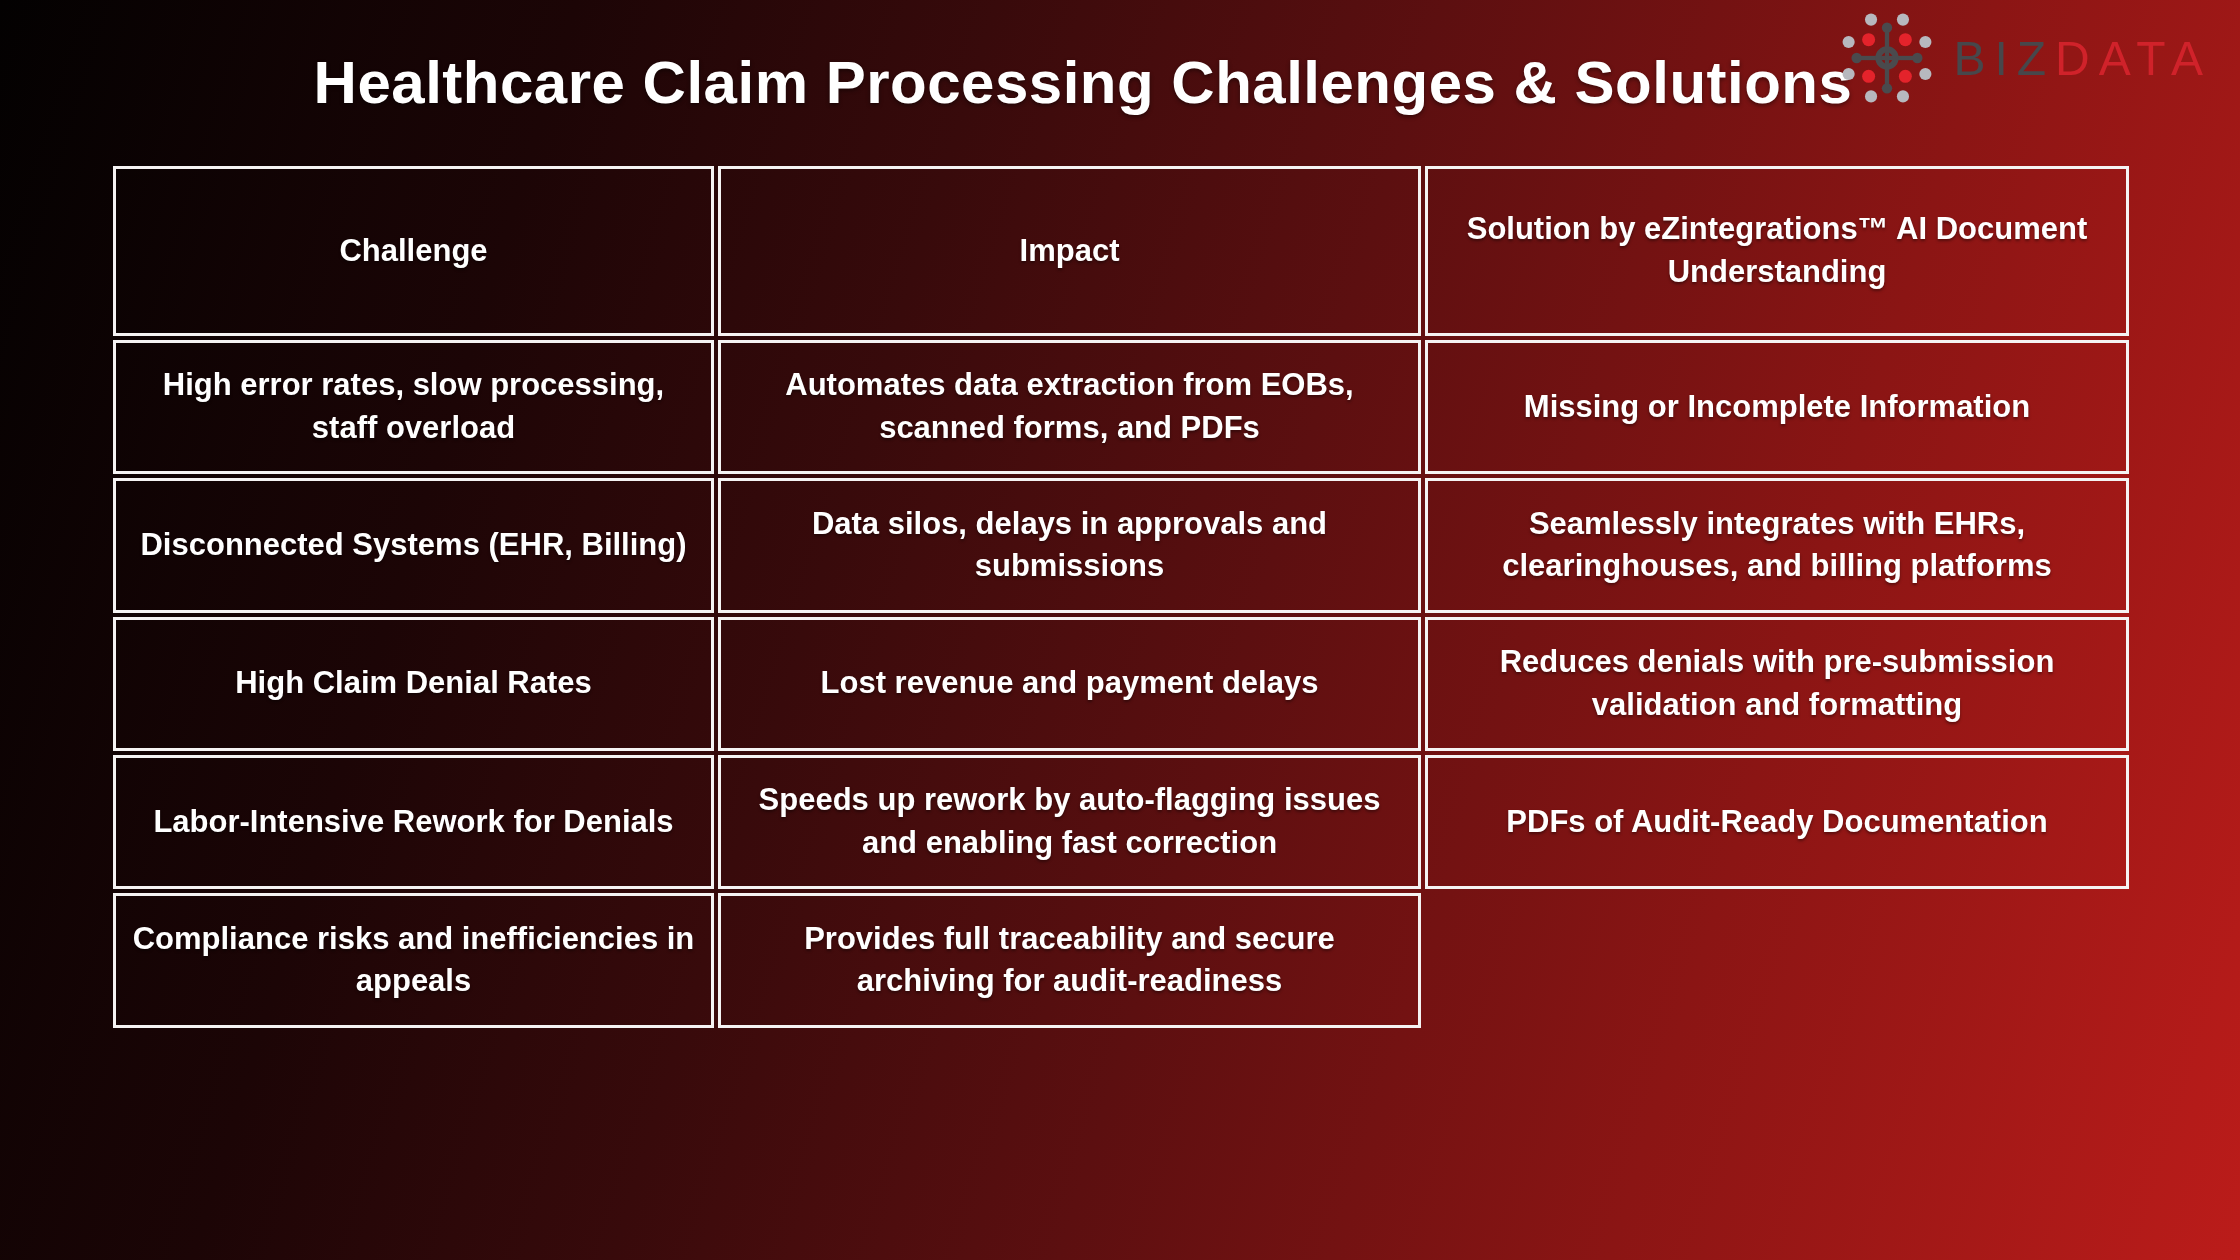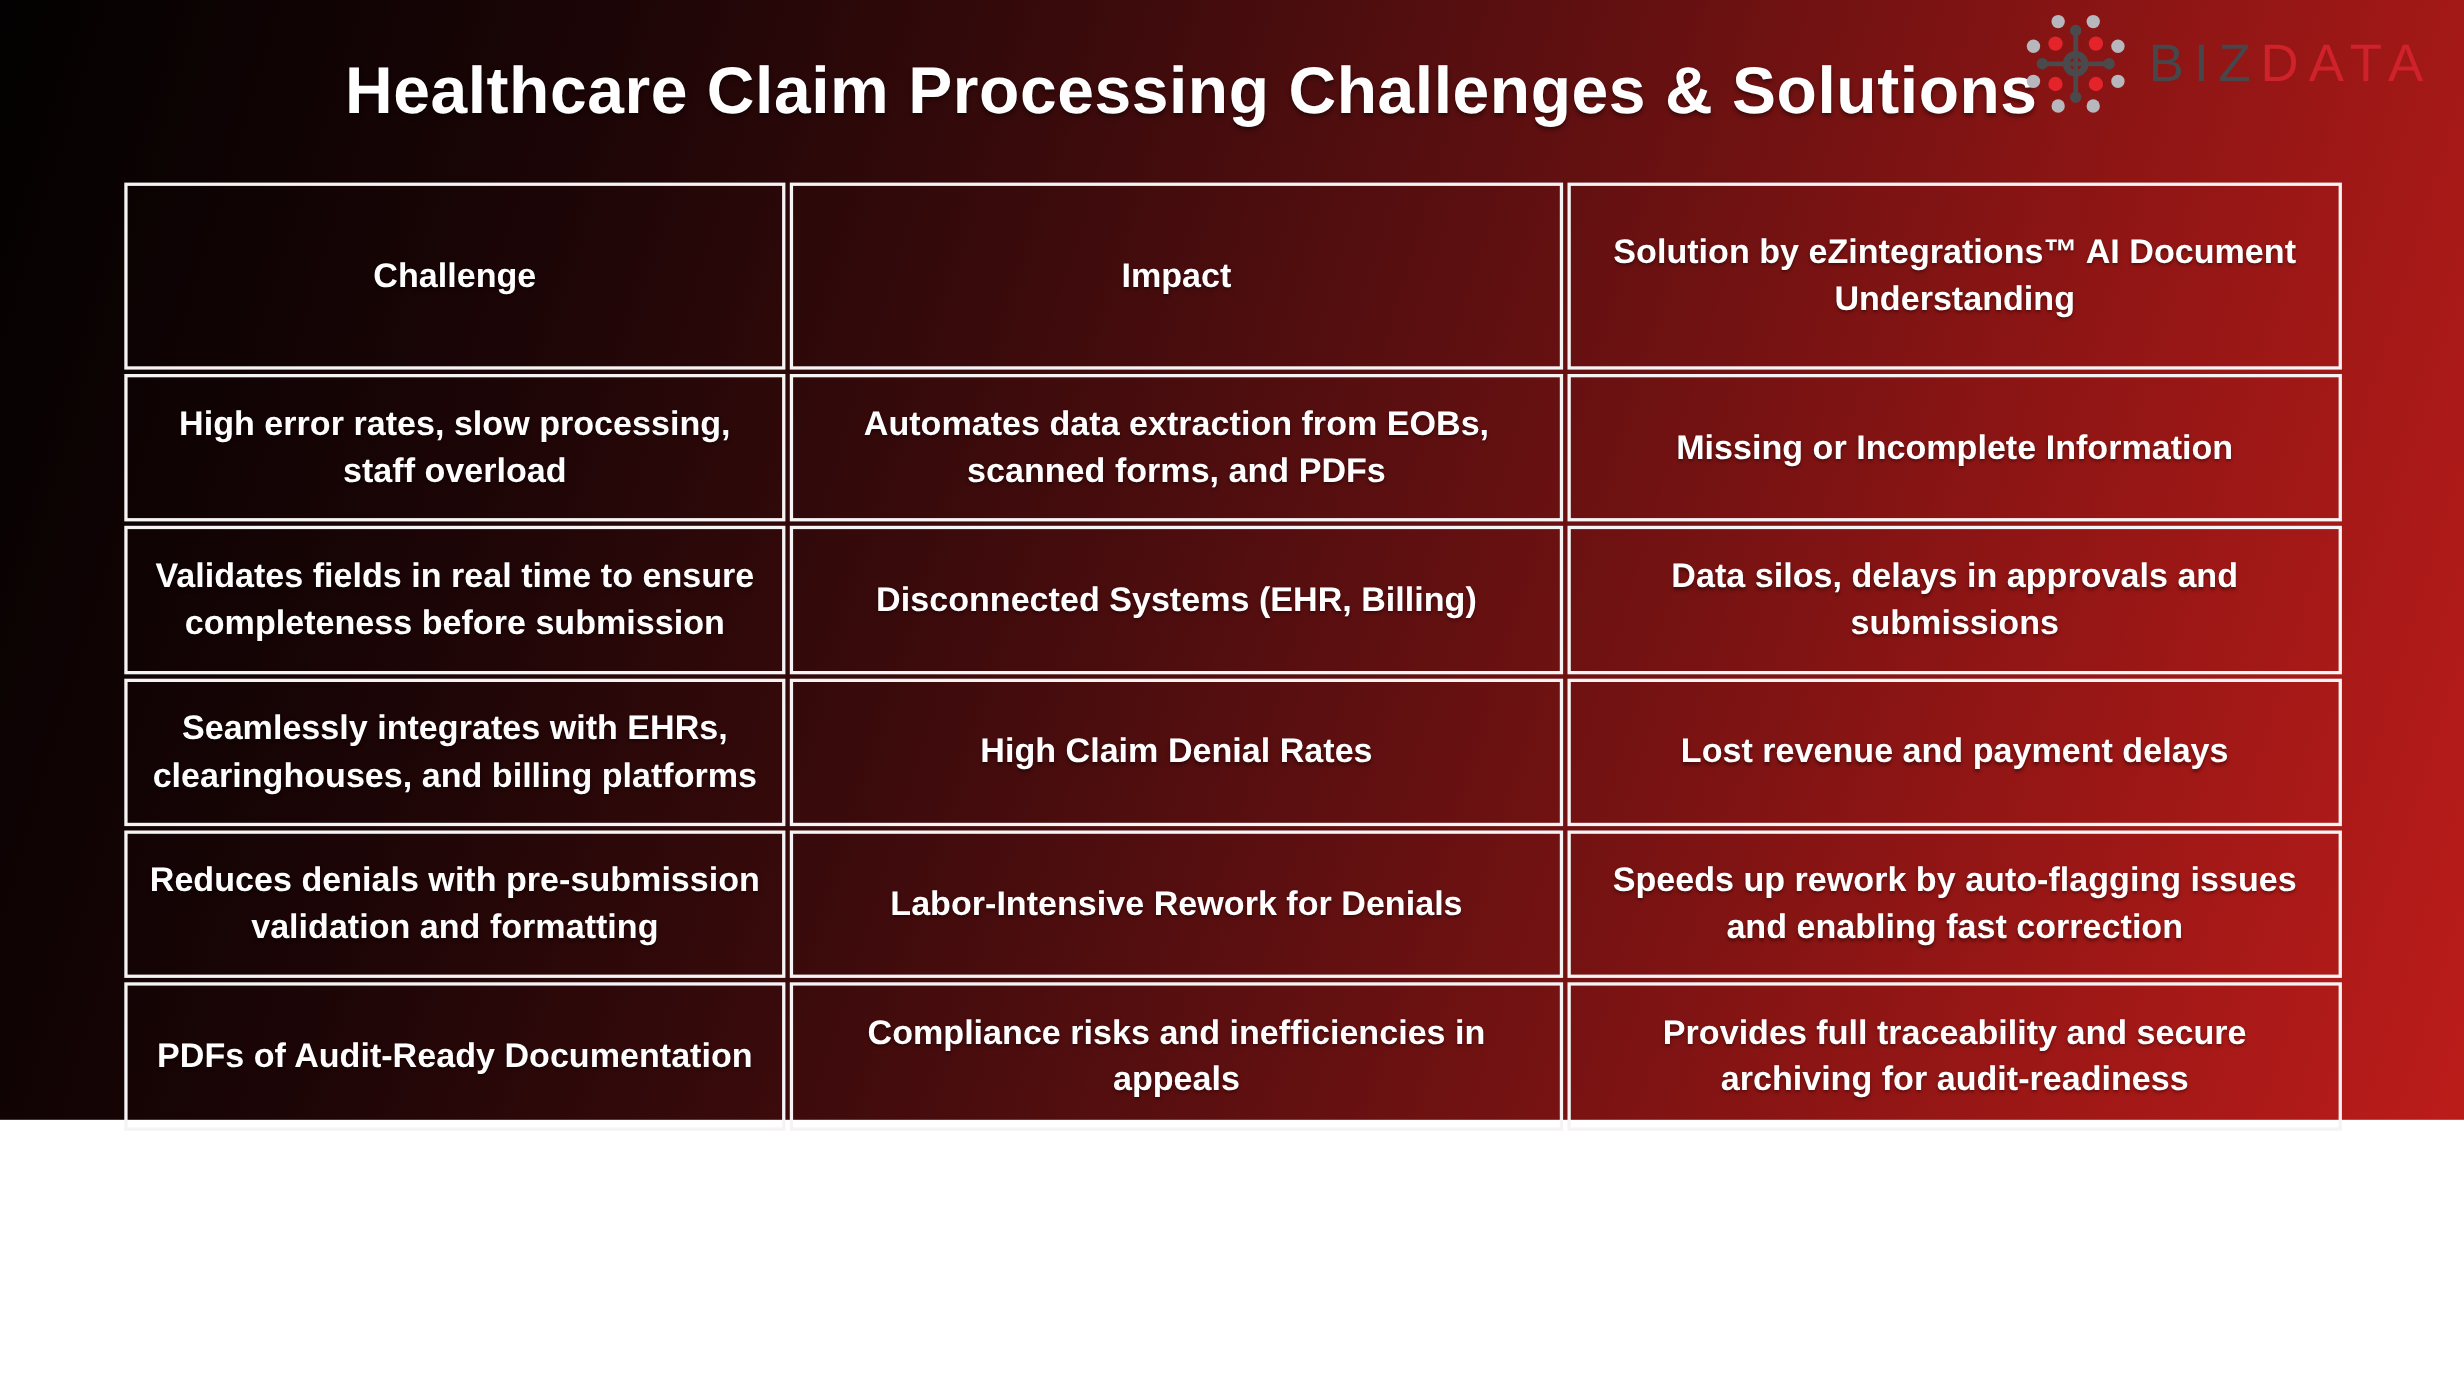--- a/index.html
+++ b/index.html
@@ -3,21 +3,21 @@
 <meta charset="utf-8">
 <style>
   html, body { margin: 0; padding: 0; }
   body {
     width: 2240px; height: 1260px;
     font-family: "Liberation Sans", "DejaVu Sans", sans-serif;
     overflow: hidden;
   }
   .slide {
     position: relative;
-    width: 2240px; height: 1018px;
+    width: 2240px; height: 1260px;
     background: linear-gradient(107deg,
       #030101 0%, #1c0506 22%, #380a0b 38%,
       #5c0f10 55%, #8b1514 76%, #bb1c1a 100%);
   }
   .page-title {
     position: absolute;
     top: 48px; left: 0; width: 2166px;
     margin: 0;
     text-align: center;
     color: #ffffff;
@@ -118,21 +118,20 @@
   <div class="claims-table">
 
     <div class="cell head">Challenge</div>
     <div class="cell head">Impact</div>
     <div class="cell head">Solution by eZintegrations™ AI Document Understanding</div>
 
     <div class="cell">High error rates, slow processing, staff overload</div>
     <div class="cell">Automates data extraction from EOBs, scanned forms, and PDFs</div>
 
     <div class="cell">Missing or Incomplete Information</div>
-    <div class="cell">Validates fields in real time to ensure completeness before submission</div>
 
     <div class="cell">Disconnected Systems (EHR, Billing)</div>
     <div class="cell">Data silos, delays in approvals and submissions</div>
     <div class="cell">Seamlessly integrates with EHRs, clearinghouses, and billing platforms</div>
 
     <div class="cell">High Claim Denial Rates</div>
     <div class="cell">Lost revenue and payment delays</div>
     <div class="cell">Reduces denials with pre-submission validation and formatting</div>
 
     <div class="cell">Labor-Intensive Rework for Denials</div>

